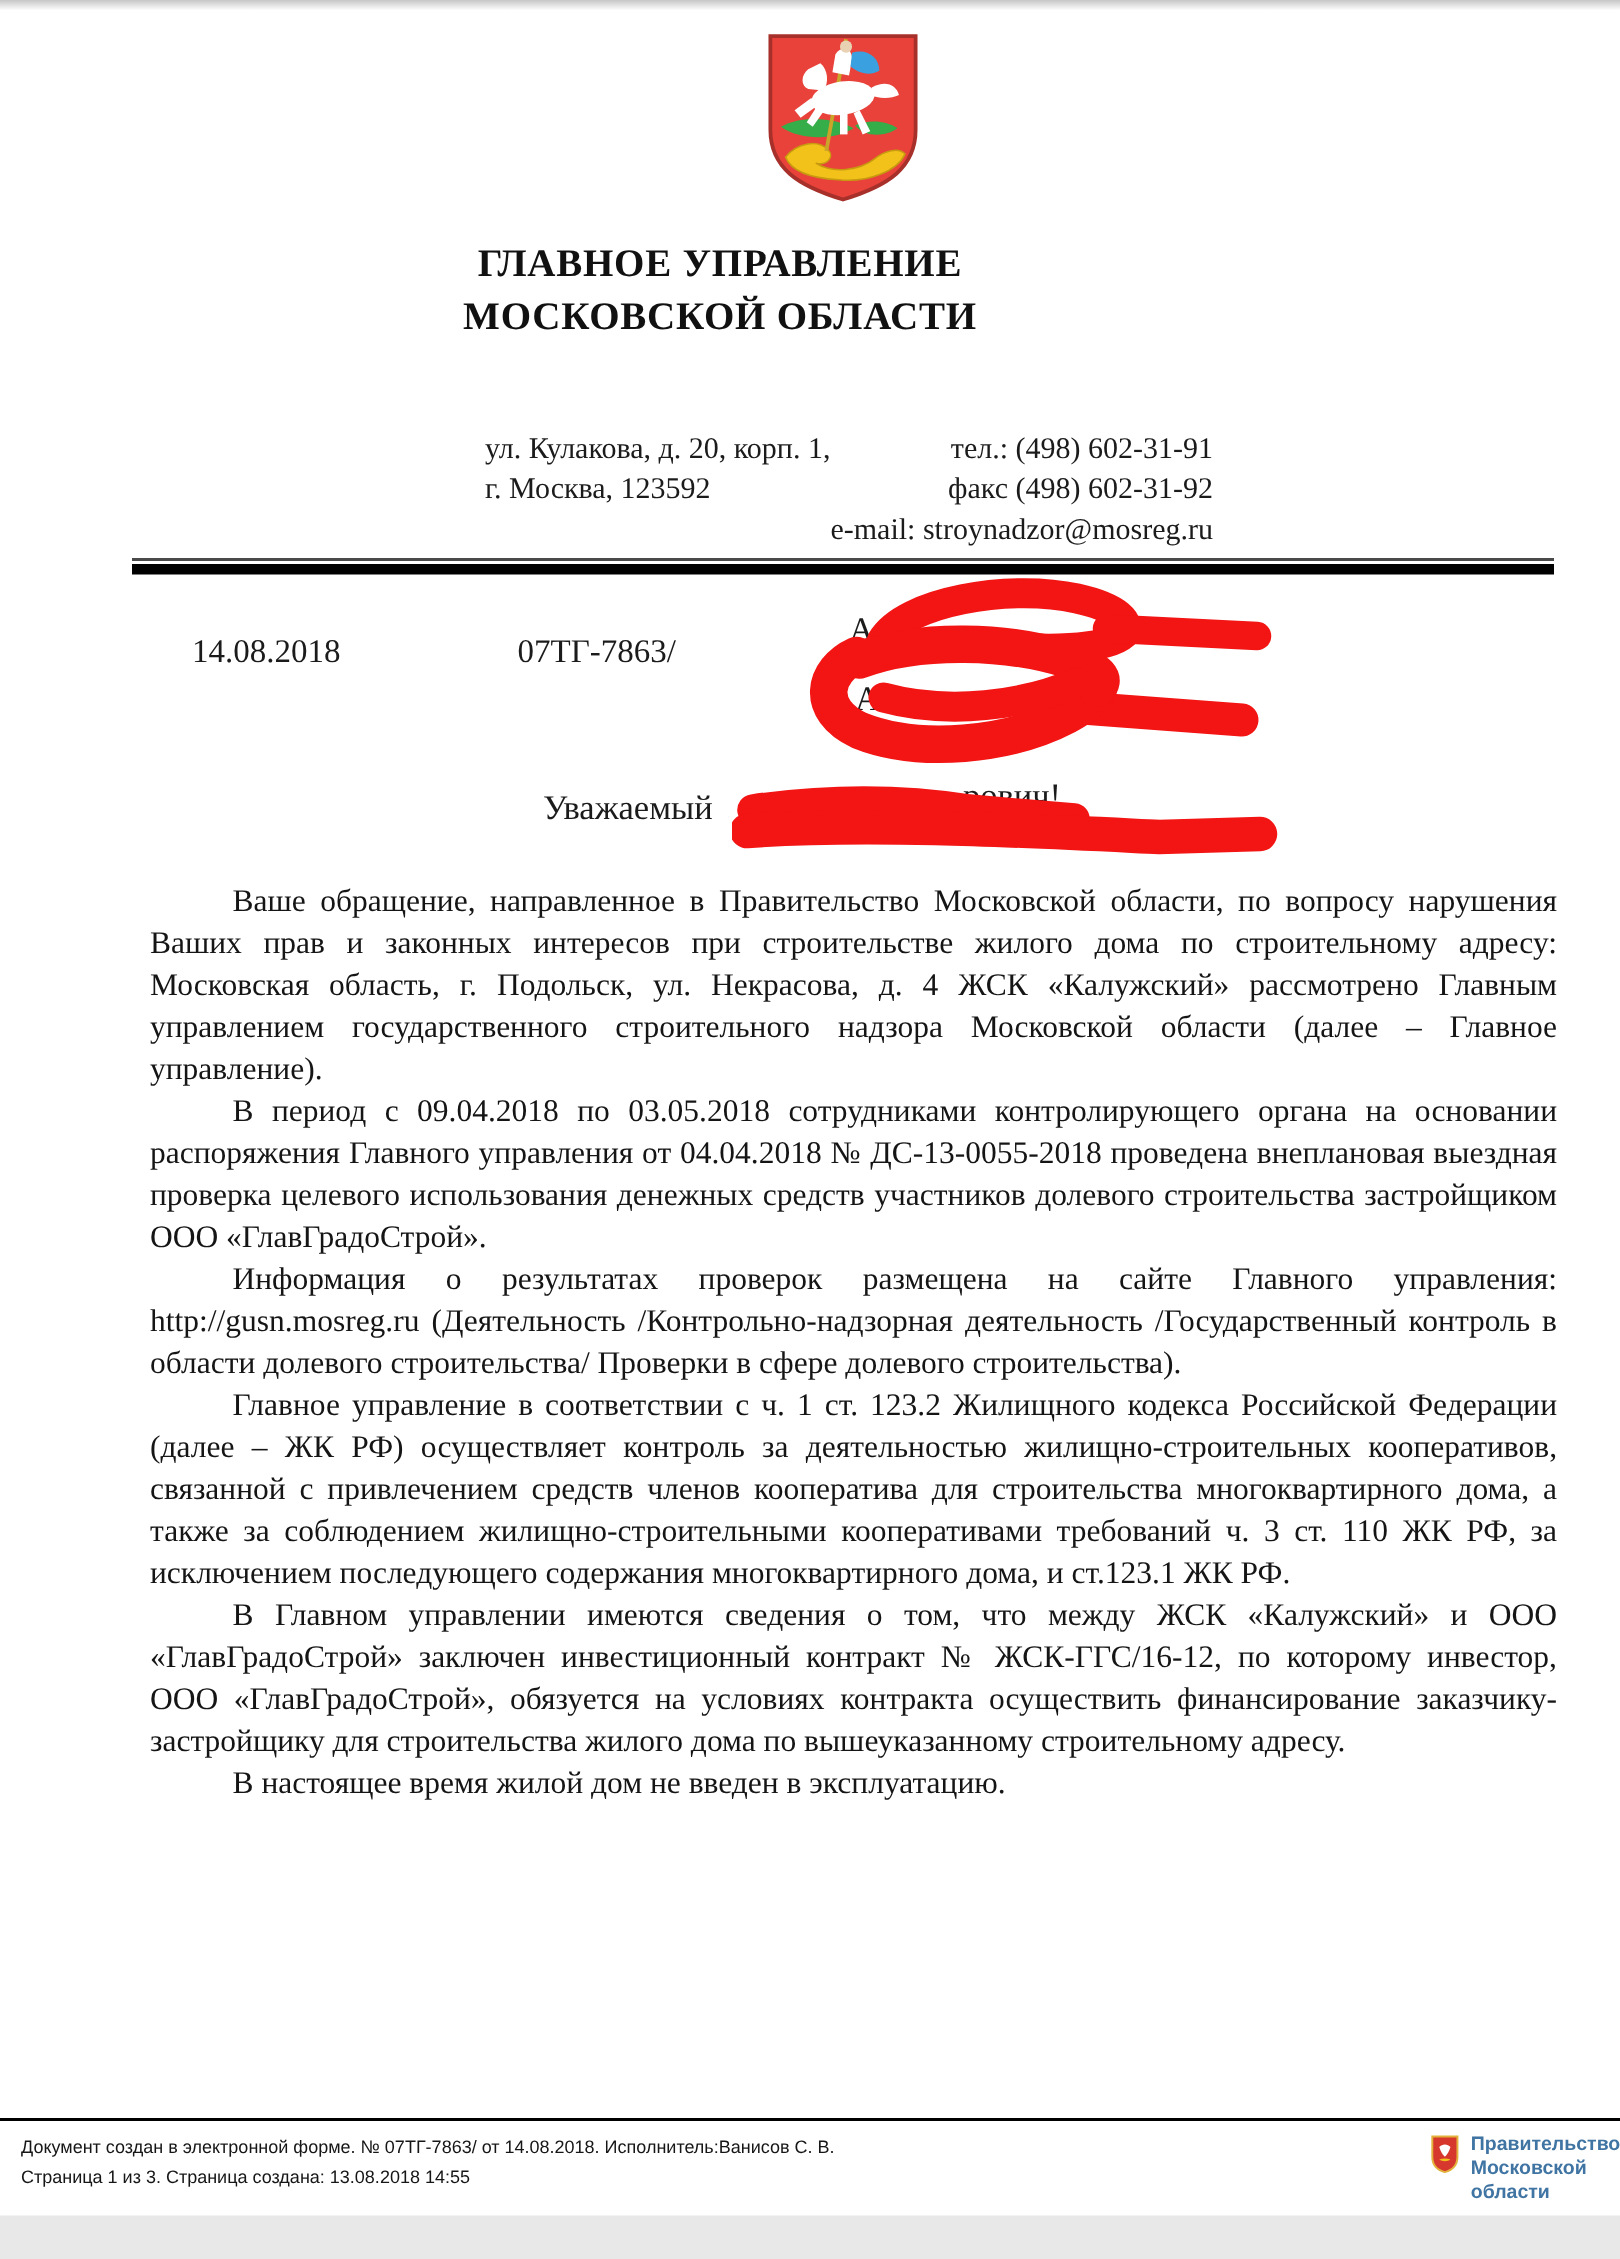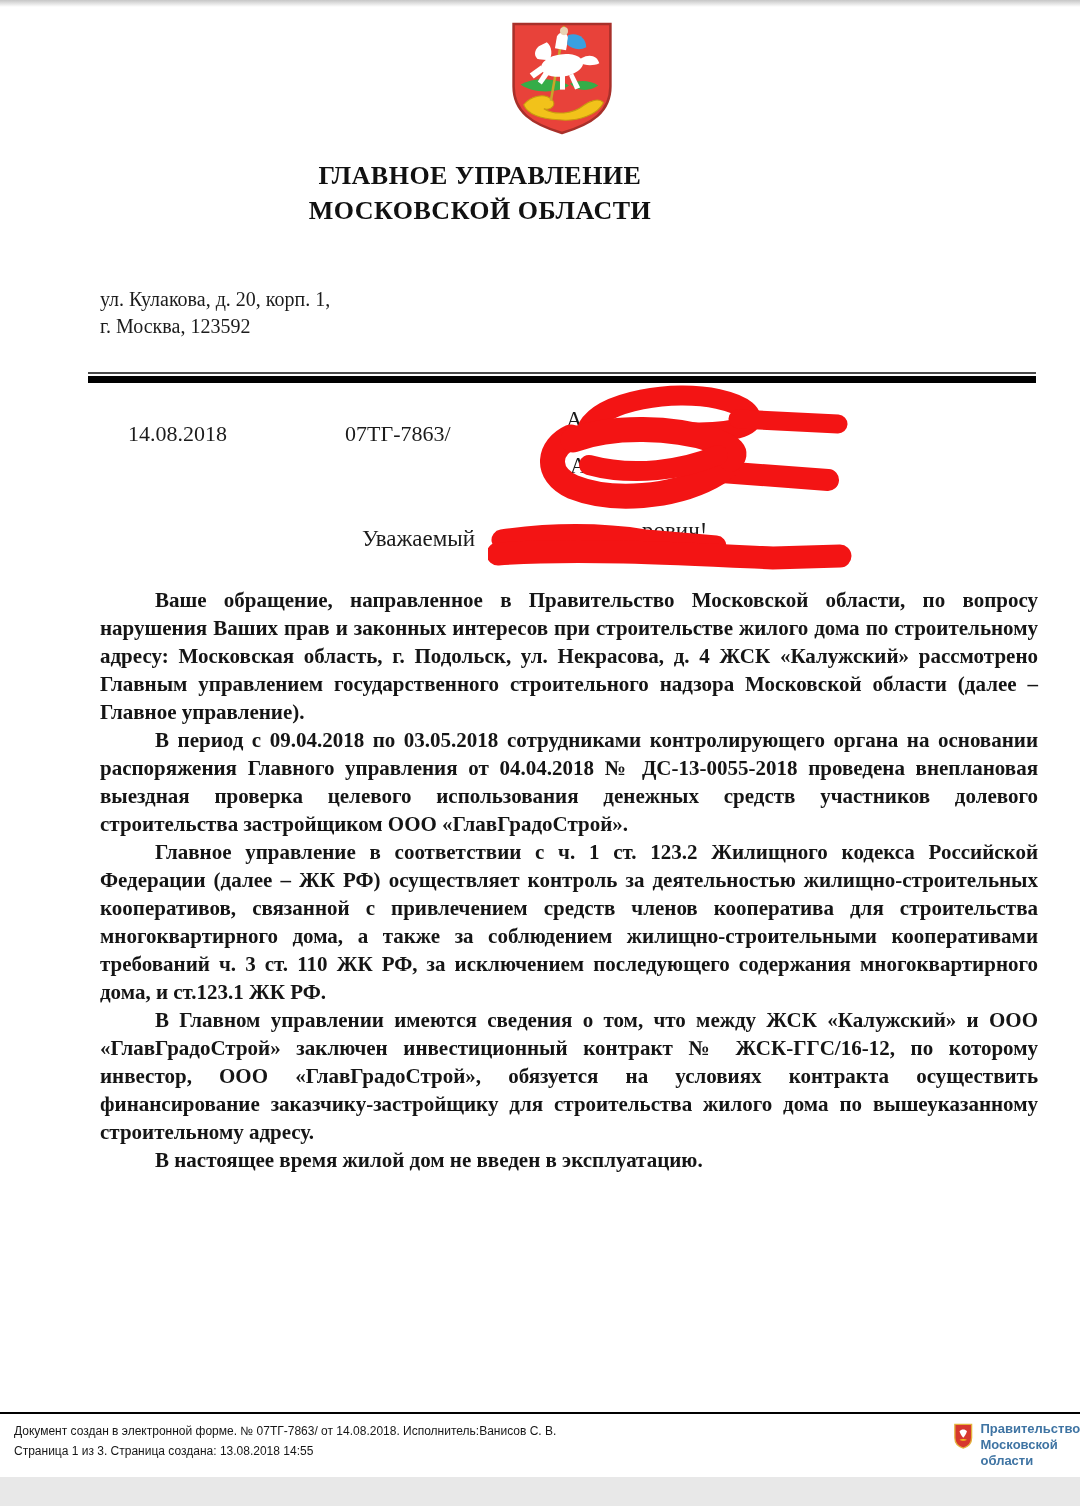--- a/index.html
+++ b/index.html
@@ -5,41 +5,41 @@
   html,body{margin:0;padding:0;background:#ffffff;}
   .page{position:relative;width:1080px;height:1506px;background:#fff;overflow:hidden;
         font-family:"Liberation Serif","DejaVu Serif",serif;color:#1b1b1b;}
   .top-shade{position:absolute;left:0;top:0;width:1080px;height:7px;
              background:linear-gradient(#c6c6c6,#ffffff);}
   
   .emblem{position:absolute;left:506px;top:20px;width:112px;height:116px;}
   .org-title{position:absolute;left:0;top:158px;width:960px;text-align:center;
              font-weight:bold;font-size:26px;line-height:35px;letter-spacing:.5px;color:#111;}
   .contacts{position:absolute;left:100px;top:286px;width:932px;display:flex;
-            justify-content:center;font-size:20px;line-height:27px;flex-direction:column;}
+            justify-content:center;font-size:20px;line-height:27px;}
   .contacts .right{text-align:right;}
   .rule{position:absolute;left:88px;top:372px;width:948px;}
   .rule .thin{height:2px;background:#4a4a4a;margin-bottom:2px;}
   .rule .thick{height:7px;background:#000;}
   
   .ref-row{position:absolute;left:0;top:385px;width:996px;height:135px;font-size:22px;}
   .ref-date{position:absolute;left:128px;top:36px;}
   .ref-number{position:absolute;left:345px;top:36px;}
   .addr-frag1{position:absolute;left:566px;top:22px;font-size:23px;}
   .addr-frag2{position:absolute;left:570px;top:68px;font-size:23px;}
   .scribble-top{position:absolute;left:533px;top:0px;width:330px;height:125px;}
   
   .salutation{position:absolute;left:0;top:512px;width:1080px;height:58px;font-size:23px;}
   .sal-prefix{position:absolute;left:362px;top:14px;}
   .sal-frag{position:absolute;left:642px;top:6px;}
   .scribble-sal{position:absolute;left:488px;top:4px;width:375px;height:55px;}
   
   .body-text{position:absolute;left:100px;top:586px;width:938px;font-size:21px;
              line-height:28px;text-align:justify;color:#151515;}
-  .body-text p{margin:0;text-indent:55px;font-weight:bold;}
+  .body-text p{margin:0;text-indent:55px;}
   
   .footer-rule{position:absolute;left:0;top:1412px;width:1080px;height:2px;background:#000;}
   .footer-text{position:absolute;left:14px;top:1421px;width:900px;
                font-family:"Liberation Sans","DejaVu Sans",sans-serif;
                font-size:12px;line-height:20px;color:#161616;}
   .gov-logo{position:absolute;left:953px;top:1419px;display:flex;align-items:flex-start;}
   .gov-logo svg{width:26px;height:34px;margin-right:7px;}
   .gov-logo .txt{font-family:"Liberation Sans","DejaVu Sans",sans-serif;
                  font-size:13px;line-height:16px;font-weight:bold;color:#3f74a3;padding-top:2px;}
   .bottom-strip{position:absolute;left:0;top:1477px;width:1080px;height:29px;background:#e8e8e8;}
@@ -77,20 +77,25 @@
   <div class="org-title">
     <div>ГЛАВНОЕ УПРАВЛЕНИЕ</div>
     <div>МОСКОВСКОЙ ОБЛАСТИ</div>
   </div>
 
   <div class="contacts">
     <div class="left">
       <div>ул. Кулакова, д. 20, корп. 1,</div>
       <div>г. Москва, 123592</div>
     </div>
+    <div class="right">
+      <div>тел.: (498) 602-31-91</div>
+      <div>факс (498) 602-31-92</div>
+      <div>e-mail: stroynadzor@mosreg.ru</div>
+    </div>
   </div>
 
   <div class="rule">
     <div class="thin"></div>
     <div class="thick"></div>
   </div>
 
   <div class="ref-row">
     <span class="ref-date">14.08.2018</span>
     <span class="ref-number">07ТГ-7863/</span>
@@ -115,20 +120,21 @@
       <g fill="none" stroke="#f31414" stroke-linecap="round">
         <path d="M14,24 C70,16 120,18 158,24 L228,30" stroke-width="21"></path>
         <path d="M10,38 C90,32 200,38 285,42 L352,40" stroke-width="23"></path>
       </g>
     </svg>
   </div>
 
   <div class="body-text">
     <p>Ваше обращение, направленное в Правительство Московской области, по вопросу нарушения Ваших прав и законных интересов при строительстве жилого дома по строительному адресу: Московская область, г. Подольск, ул. Некрасова, д. 4 ЖСК «Калужский» рассмотрено Главным управлением государственного строительного надзора Московской области (далее – Главное управление).</p>
     <p>В период с 09.04.2018 по 03.05.2018 сотрудниками контролирующего органа на основании распоряжения Главного управления от 04.04.2018 № ДС-13-0055-2018 проведена внеплановая выездная проверка целевого использования денежных средств участников долевого строительства застройщиком ООО «ГлавГрадоСтрой».</p>
+    <p>Информация о результатах проверок размещена на сайте Главного управления: http://gusn.mosreg.ru (Деятельность /Контрольно-надзорная деятельность /Государственный контроль в области долевого строительства/ Проверки в сфере долевого строительства).</p>
     <p>Главное управление в соответствии с ч. 1 ст. 123.2 Жилищного кодекса Российской Федерации (далее – ЖК РФ) осуществляет контроль за деятельностью жилищно-строительных кооперативов, связанной с привлечением средств членов кооператива для строительства многоквартирного дома, а также за соблюдением жилищно-строительными кооперативами требований ч. 3 ст. 110 ЖК РФ, за исключением последующего содержания многоквартирного дома, и ст.123.1 ЖК РФ.</p>
     <p>В Главном управлении имеются сведения о том, что между ЖСК «Калужский» и ООО «ГлавГрадоСтрой» заключен инвестиционный контракт № ЖСК-ГГС/16-12, по которому инвестор, ООО «ГлавГрадоСтрой», обязуется на условиях контракта осуществить финансирование заказчику-застройщику для строительства жилого дома по вышеуказанному строительному адресу.</p>
     <p>В настоящее время жилой дом не введен в эксплуатацию.</p>
   </div>
 
   <div class="footer-rule"></div>
   <div class="footer-text">
     <div>Документ создан в электронной форме. № 07ТГ-7863/ от 14.08.2018. Исполнитель:Ванисов С. В.</div>
     <div>Страница 1 из 3. Страница создана: 13.08.2018 14:55</div>
   </div>

